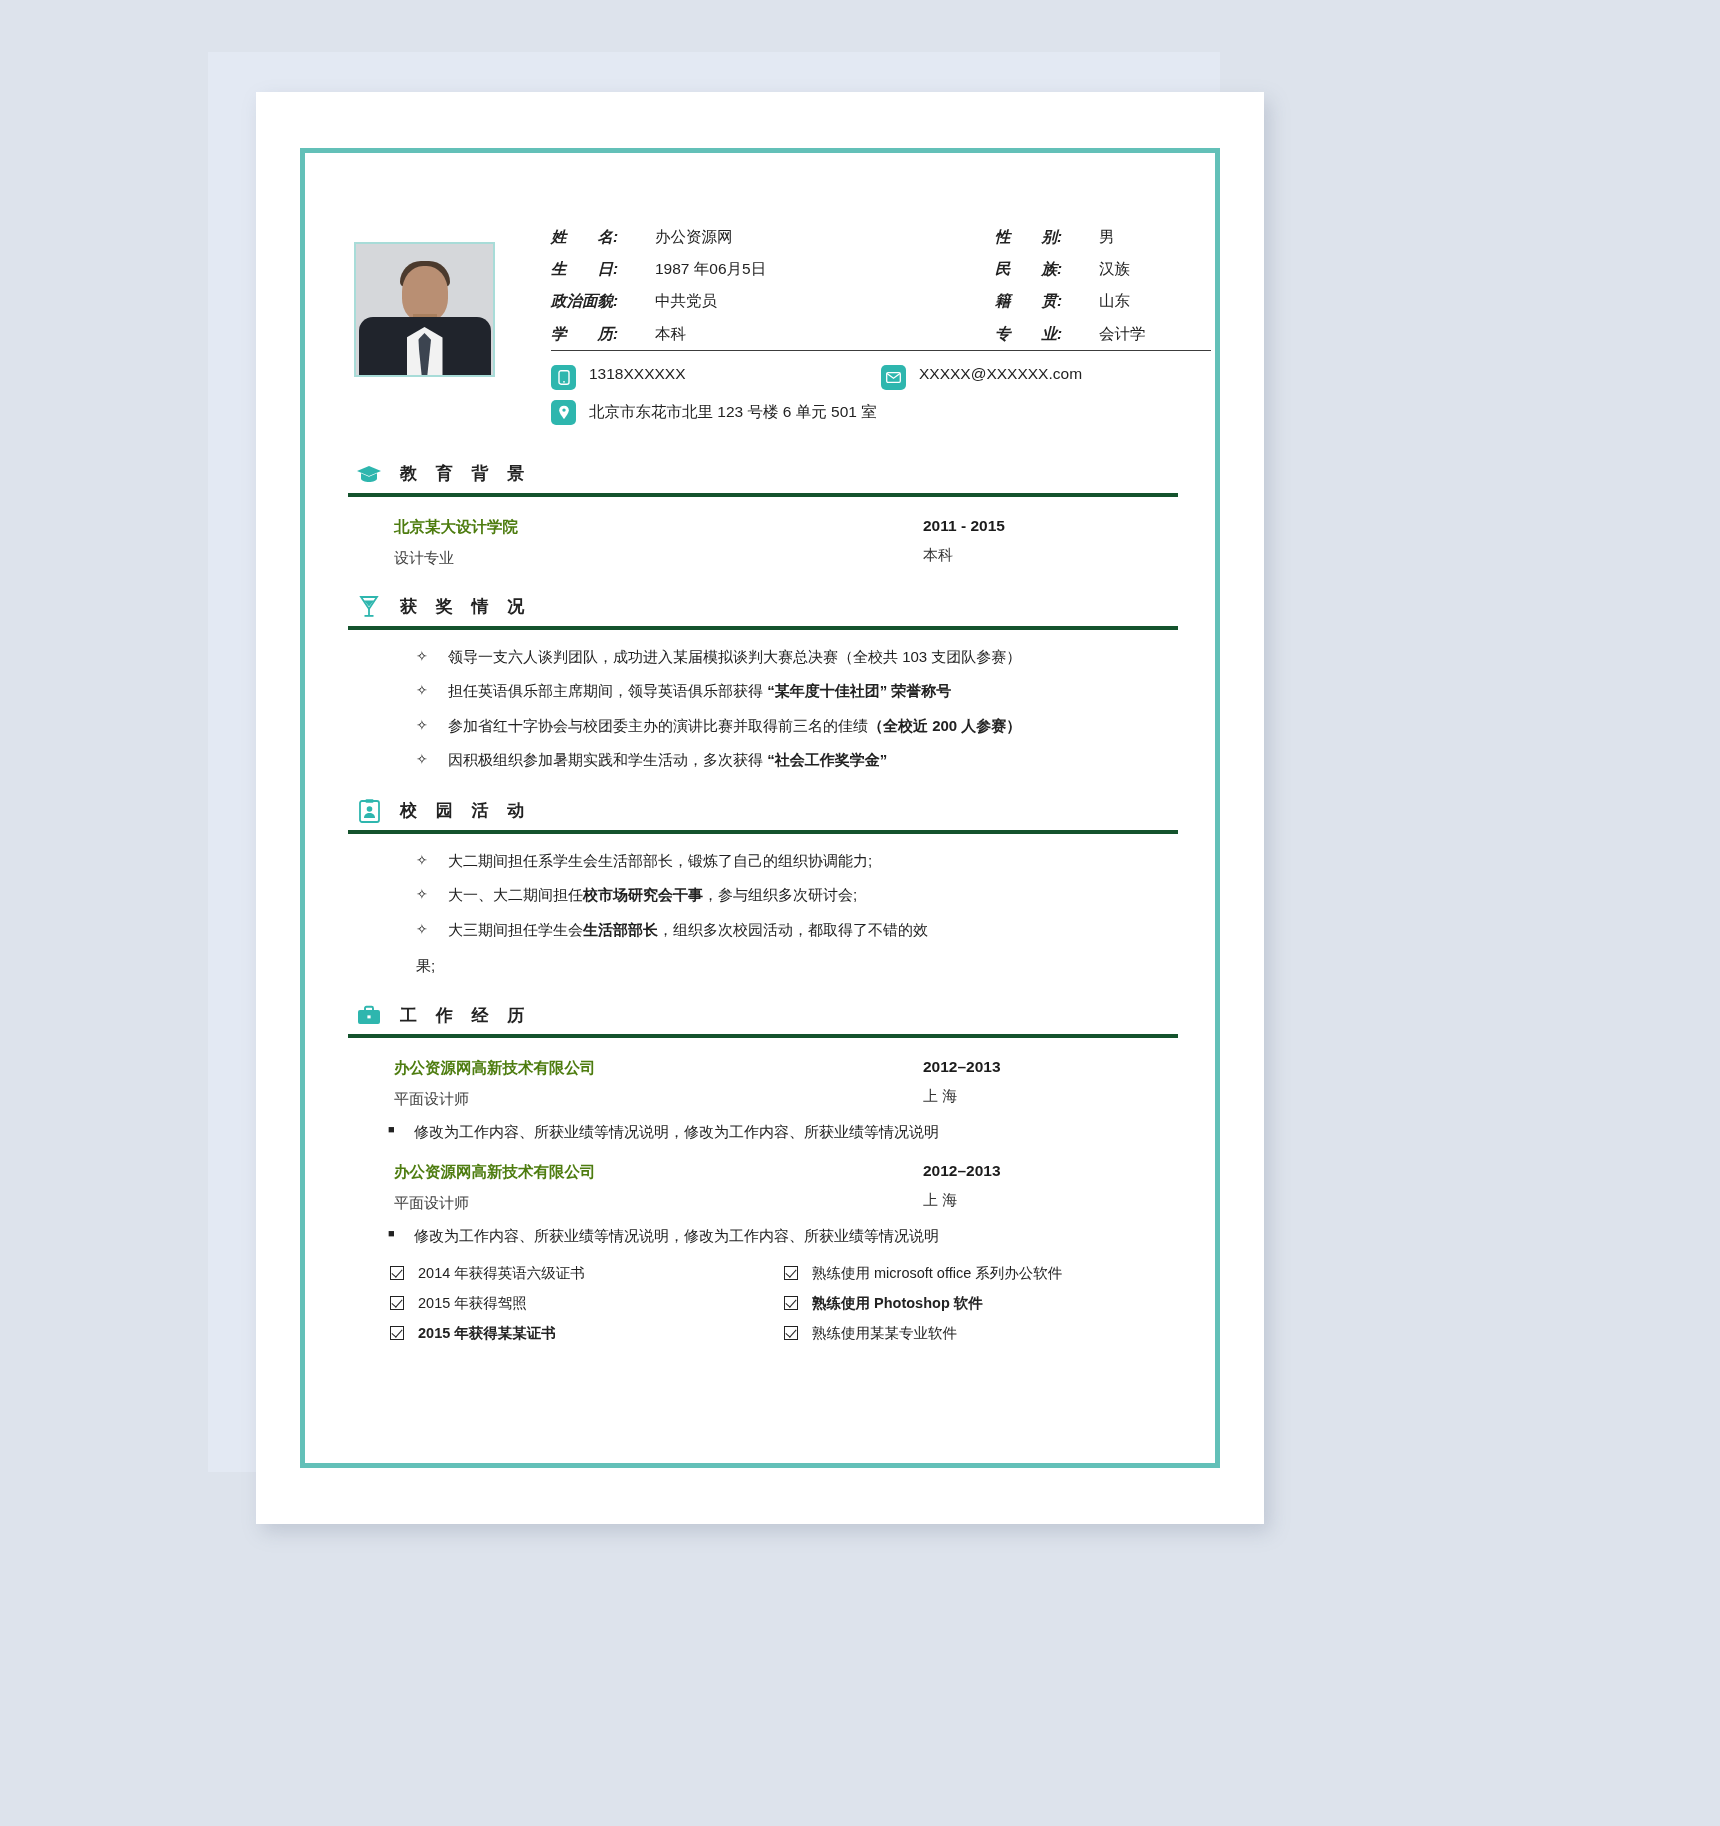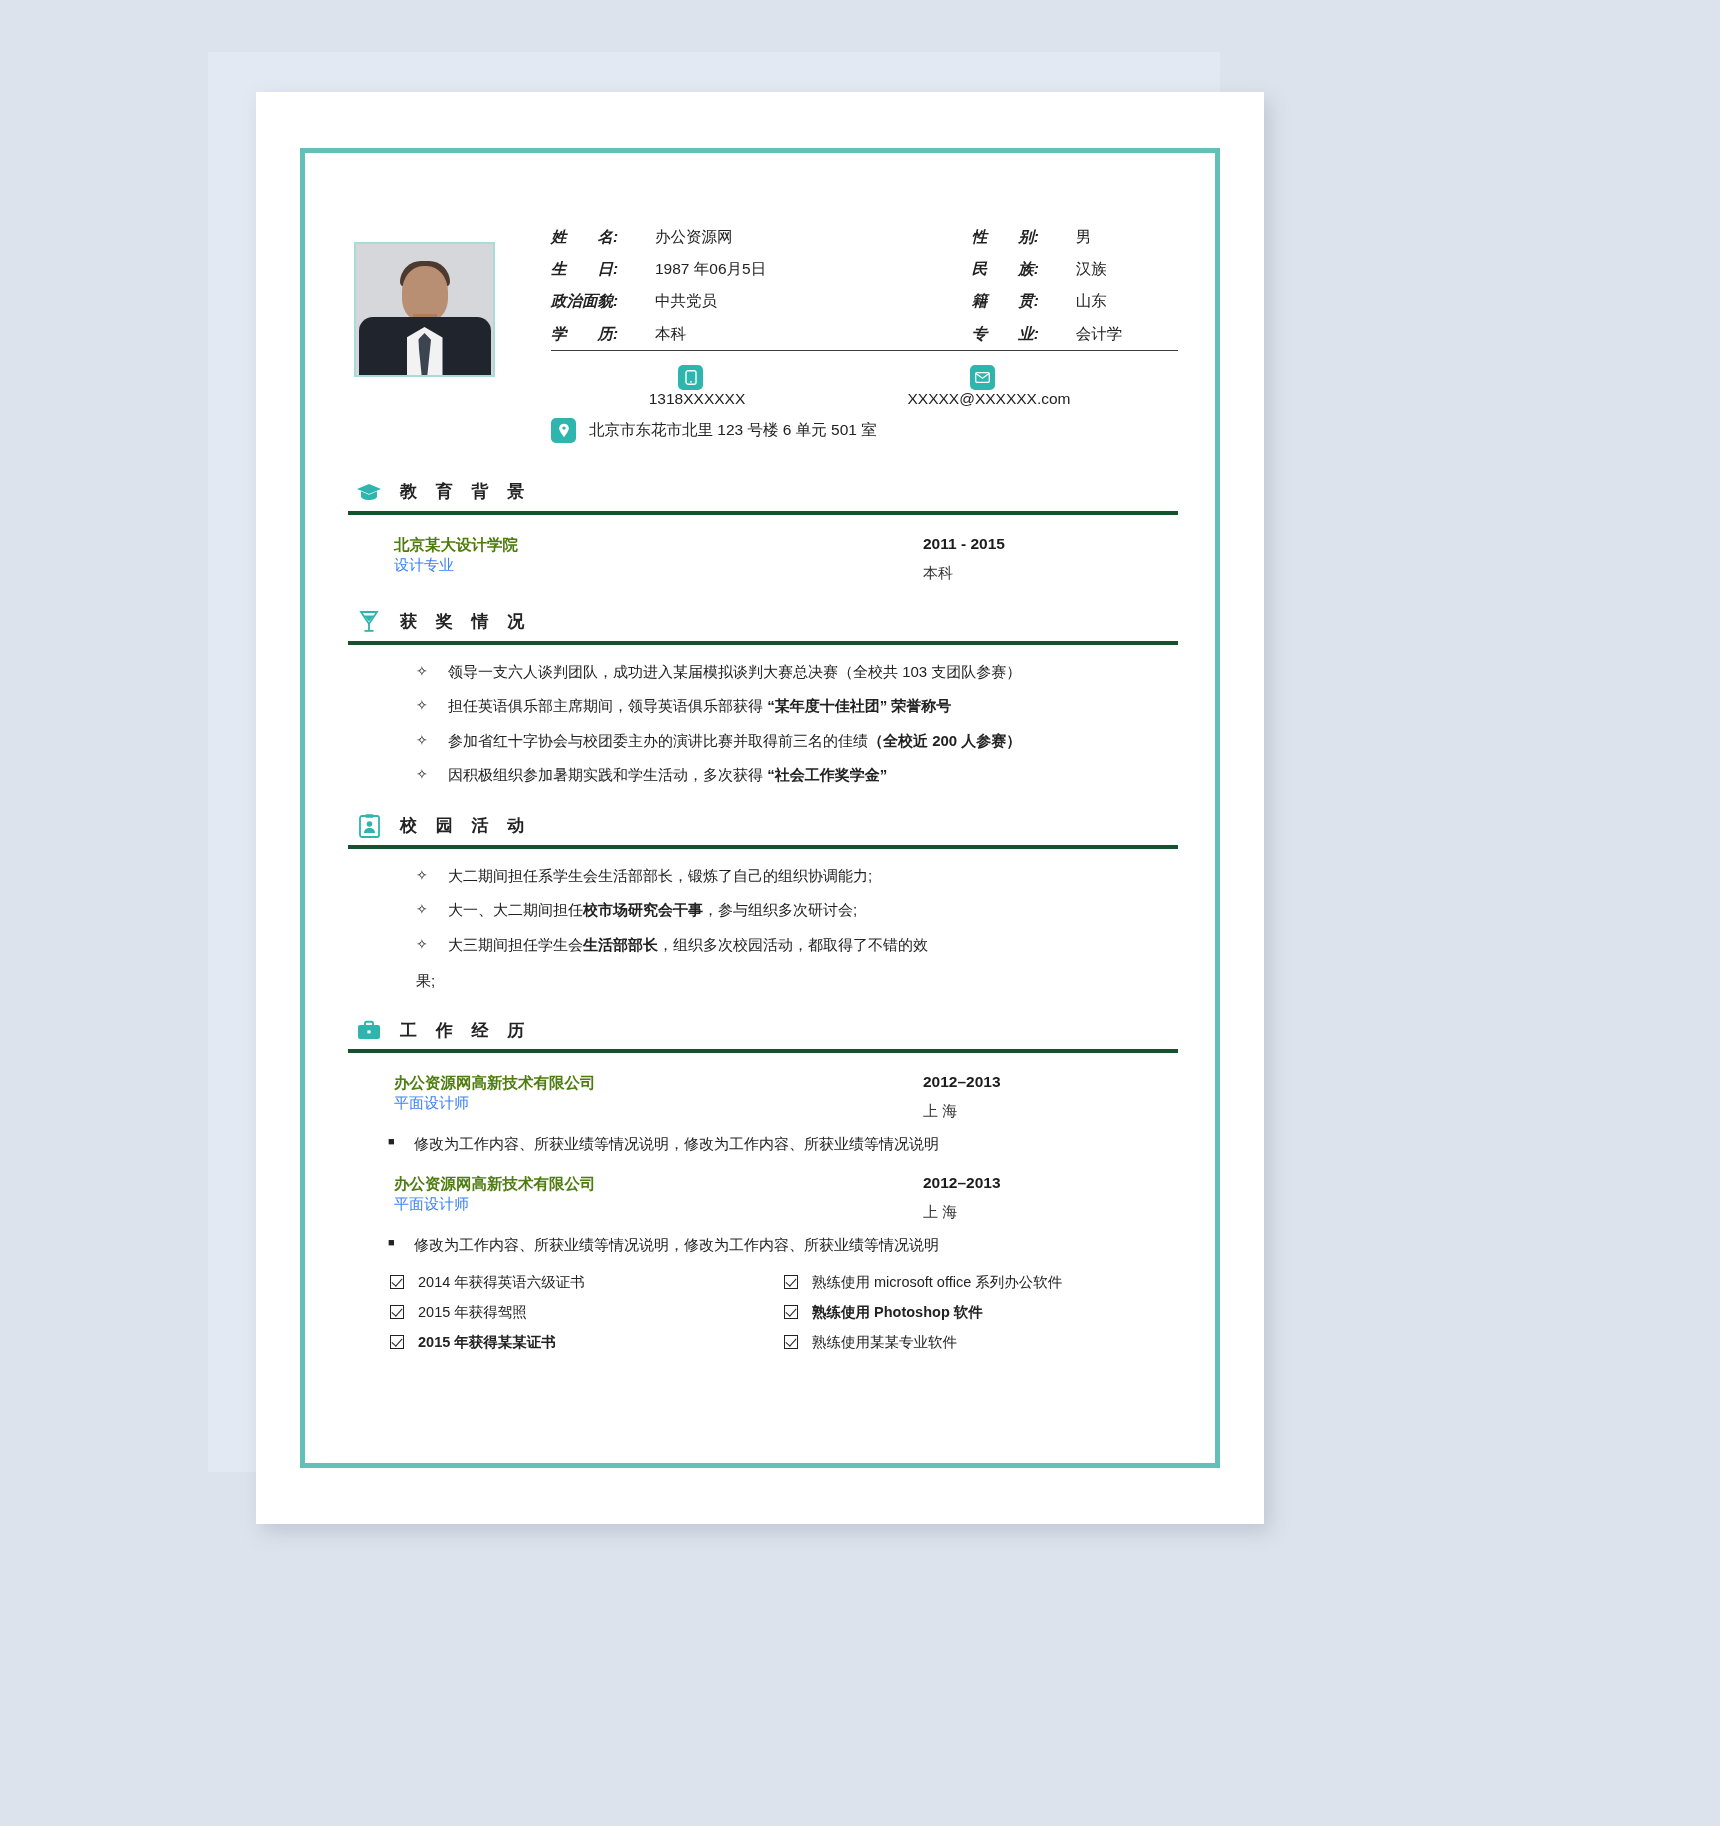--- a/index.html
+++ b/index.html
@@ -139,21 +139,21 @@
     background: #2eb6ae;
     color: #fff;
     display: inline-flex;
     align-items: center;
     justify-content: center;
     font-size: 14px;
     flex: none;
     margin-right: 13px;
   }
   .ctext { font-size: 15.5px; color: #222; }
-  .contact-col { width: 292px; display:flex; align-items:center;flex-direction:column;}
+  .contact-col { width: 330px; display:flex; }
 
   
   .section-head {
     display: flex;
     align-items: center;
     border-bottom: 4px solid #14532d;
     padding-bottom: 6px;
     margin-top: 26px;
     margin-bottom: 2px;
   }
@@ -176,21 +176,21 @@
 
   
   .entry {
     display: flex;
     justify-content: space-between;
     margin-top: 20px;
     padding-left: 46px;
     padding-right: 10px;
   }
   .entry .left-col .l1 { font-size: 15.5px; font-weight: bold; color: #4d7c0f; }
-  .entry .left-col .l2 { font-size: 15px; color: #3b82f6; }
+  .entry .left-col .l2 { font-size: 15px; color: #404040; margin-top: 11px; }
   .entry .right-col { width: 245px; }
   .entry .right-col .r1 { font-size: 15.5px; font-weight: bold; color: #1c1c1c; }
   .entry .right-col .r2 { font-size: 15px; color: #333; margin-top: 11px; }
 
   
   .diamond-list { margin-top: 16px; padding-left: 100px; }
   .diamond-list li {
     list-style: none;
     font-size: 15px;
     color: #222;

